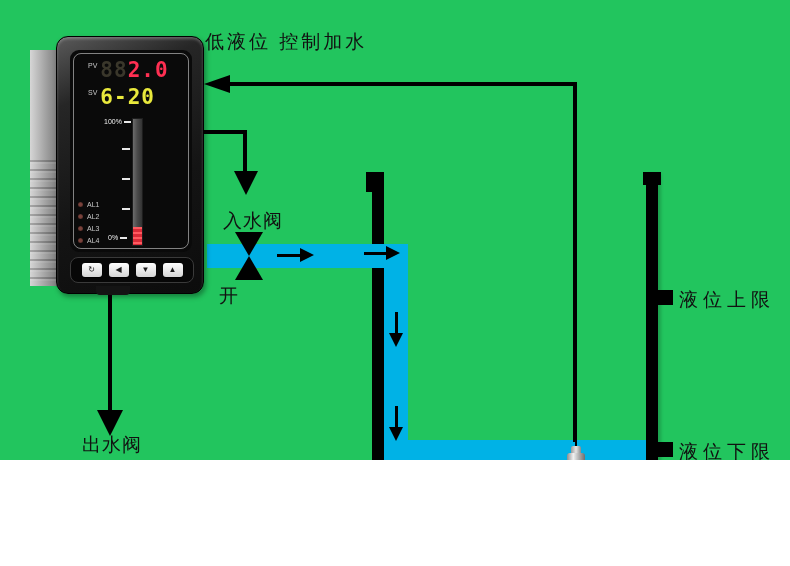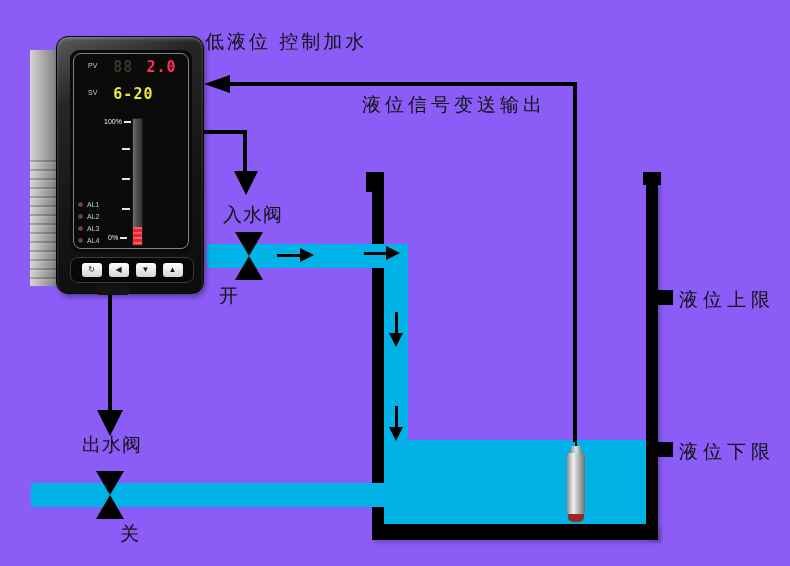--- a/index.html
+++ b/index.html
@@ -1,16 +1,16 @@
 <!DOCTYPE html>
 <html><head>
 <meta charset="utf-8">
 <style>
   html,body{margin:0;padding:0;background:#fff;}
-  #canvas{position:relative;width:790px;height:566px;background:#8b5cf6;overflow:hidden;
+  #canvas{position:relative;width:790px;height:460px;background:#22c55e;overflow:hidden;
           font-family:"Liberation Sans",sans-serif;color:#000;}
   .abs{position:absolute;}
   .cjk{font-size:19px;letter-spacing:3px;color:#111;white-space:nowrap;font-weight:500;}
   
   .hline{background:#000;height:4px;}
   .vline{background:#000;width:4px;}
   .tri{width:0;height:0;}
   .tri-left {border-top:9px solid transparent;border-bottom:9px solid transparent;border-right:26px solid #000;}
   .tri-right{border-top:7px solid transparent;border-bottom:7px solid transparent;border-left:14px solid #000;}
   .tri-down-big{border-left:12px solid transparent;border-right:12px solid transparent;border-top:24px solid #000;}
@@ -22,21 +22,21 @@
   .water{background:#00b2e6;}
   
   .wall{background:#000;}
   
   .side-panel{background:linear-gradient(90deg,#d6d6d6,#9a9a9a 60%,#777);}
   .side-fins{background:repeating-linear-gradient(180deg,rgba(0,0,0,.22) 0 2px,rgba(255,255,255,.08) 2px 4px,transparent 4px 9px);}
   .bezel{background:linear-gradient(155deg,#5a5a5a 0%,#262626 22%,#141414 60%,#0c0c0c 100%);
          border:1px solid #000;border-radius:12px;box-shadow:inset 0 2px 3px rgba(255,255,255,.25), 2px 3px 5px rgba(0,0,0,.35);}
   .face{background:#0a0a0a;border-radius:9px;}
   .face-outline{border:1px solid rgba(230,230,230,.55);border-radius:8px;}
-  .seg{font-family:"DejaVu Sans Mono",monospace;font-weight:bold;font-size:15px;letter-spacing:1px;line-height:1;margin-left:13px;}
+  .seg{font-family:"DejaVu Sans Mono",monospace;font-weight:bold;font-size:21px;letter-spacing:1px;line-height:1;}
   .seg-ghost{color:#3a372b;}
   .tinylab{font-size:7px;color:#c8c8c8;line-height:1;}
   .scale-lab{font-size:7px;color:#f0f0f0;line-height:1;}
   .tick{background:#e8e8e8;width:8px;height:2px;}
   .bar-track{background:linear-gradient(90deg,#6b6b6b,#4a4a4a 50%,#333);border:1px solid #1d1d1d;}
   .bar-fill{background:repeating-linear-gradient(180deg,#ff5a60 0 2px,#d92b38 2px 5px);}
   .led-dot{width:5px;height:5px;border-radius:50%;background:#7b413a;background:#7b433c;box-shadow:inset 0 0 1px #000;}
   .led-row{display:flex;align-items:center;gap:4px;height:12px;}
   .btn-strip{background:#070707;border:1px solid #3a3a3a;border-radius:8px;display:flex;align-items:center;justify-content:center;gap:7px;}
   .dev-btn{width:20px;height:14px;border-radius:3px;background:linear-gradient(#ffffff,#d5d5d5);color:#1a1a1a;
@@ -90,22 +90,21 @@
   <div class="abs tri valve-top" style="left:235px;top:232px;"></div>
   <div class="abs tri valve-bot" style="left:235px;top:256px;"></div>
   <div class="abs tri valve-top" style="left:96px;top:471px;"></div>
   <div class="abs tri valve-bot" style="left:96px;top:495px;"></div>
 
   <div class="abs sensor-cap" style="left:571px;top:446px;width:10px;height:8px;"></div>
   <div class="abs sensor-body" style="left:567px;top:453px;width:18px;height:62px;"></div>
   <div class="abs sensor-tip" style="left:568px;top:514px;width:16px;height:8px;"></div>
 
   <div class="abs cjk" style="left:205px;top:29px;">低液位 控制加水</div>
-  <div class="abs cjk" style="left:362px;top:92px;letter-spacing:4px;">液位信号变送输出</div>
-  <div class="abs cjk" style="left:223px;top:202px;letter-spacing:1px;">入水阀</div>
+  <div class="abs cjk" style="left:223px;top:208px;letter-spacing:1px;">入水阀</div>
   <div class="abs cjk" style="left:219px;top:283px;">开</div>
   <div class="abs cjk" style="left:82px;top:432px;letter-spacing:1px;">出水阀</div>
   <div class="abs cjk" style="left:120px;top:521px;">关</div>
   <div class="abs cjk" style="left:679px;top:439px;letter-spacing:5px;">液位下限</div>
   <div class="abs cjk" style="left:679px;top:287px;letter-spacing:5px;">液位上限</div>
 
   <div class="abs" style="left:30px;top:36px;width:174px;height:262px;">
 
     <div class="abs side-panel" style="left:0;top:14px;width:30px;height:236px;">
       <div class="abs side-fins" style="left:0;top:110px;width:100%;height:126px;"></div>

